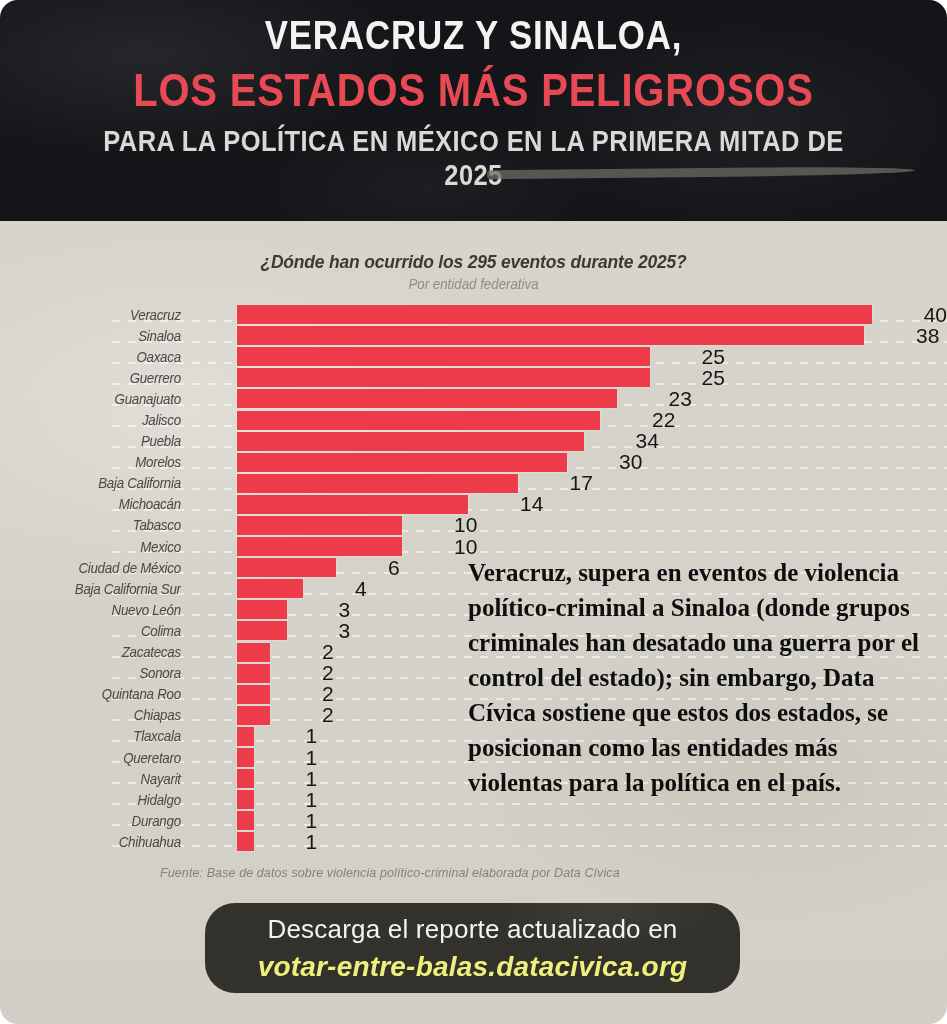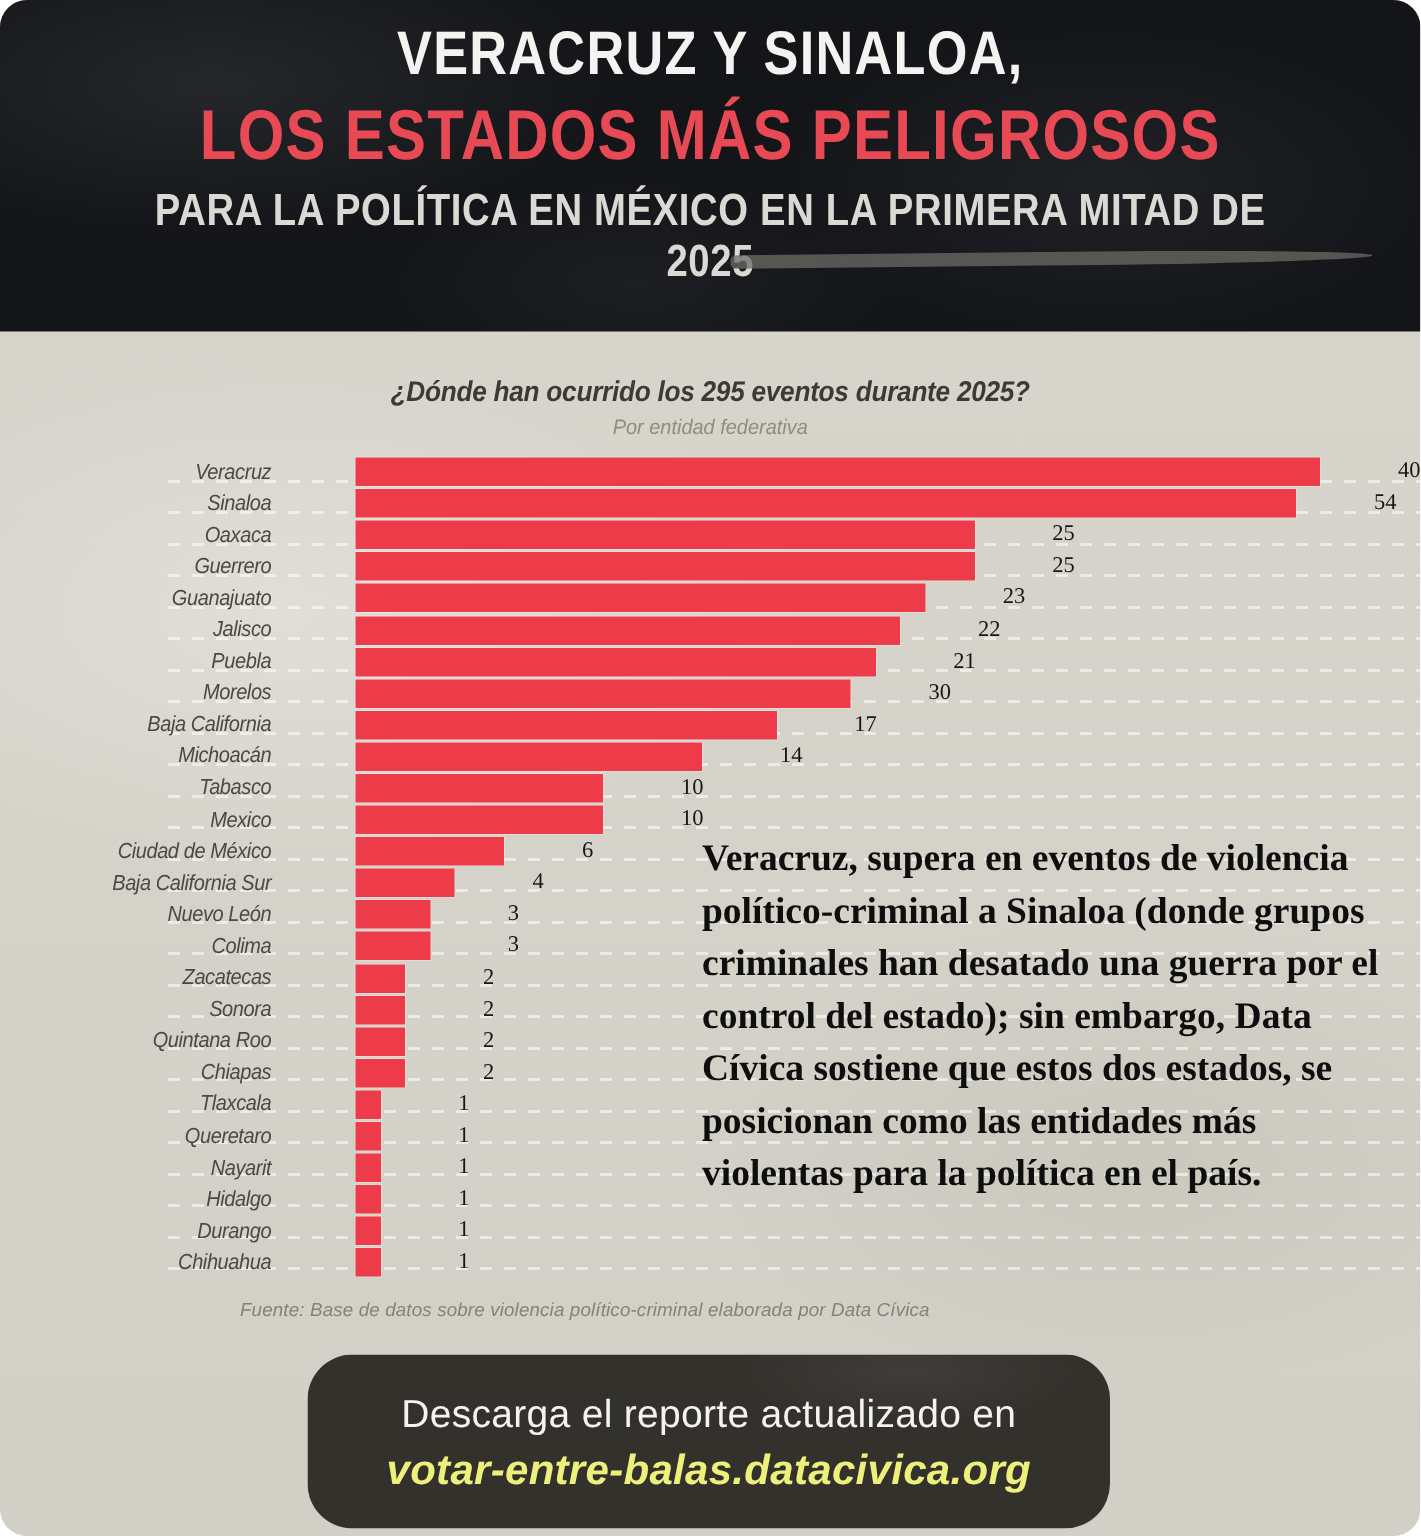--- a/index.html
+++ b/index.html
@@ -109,22 +109,22 @@
     transform-origin: right center;
     white-space: nowrap;
   }
   .bar {
     height: 19px;
     background: var(--bar-color, #ee3b4a);
     box-shadow: 0 0 0 0.5px rgba(255,255,255,0.35);
   }
   .val-label {
     margin-left: 5px;
-    font-family: Liberation Serif, serif;
-    font-size: 15px;
+    font-family: Liberation Sans, sans-serif;
+    font-size: 21px;
     color: #161616;
   }
 
   
   .annotation {
     position: absolute;
     left: 468px; top: 555px;
     width: 452px;
     font-family: "Liberation Serif", serif;
     font-weight: 700;
@@ -140,21 +140,21 @@
     font-style: italic;
     font-size: 12.5px;
     color: #85827a;
     letter-spacing: 0.1px;
   }
 
   
   .cta {
     position: absolute;
     left: 205px; top: 903px;
-    width: 535px; height: 116px;
+    width: 535px; height: 90px;
     background:
       radial-gradient(ellipse 200px 60px at 75% 10%, rgba(255,255,255,0.06), transparent 60%),
       #33312c;
     border-radius: 30px;
     display: flex;
     flex-direction: column;
     align-items: center;
     justify-content: center;
     gap: 6px;
     cursor: pointer;
@@ -193,21 +193,21 @@
 
   <div class="bar-rows">
       <div class="bar-row">
         <span class="cat-label">Veracruz</span>
         <div class="bar" style="width: 660px;"></div>
         <span class="val-label">40</span>
       </div>
       <div class="bar-row">
         <span class="cat-label">Sinaloa</span>
         <div class="bar" style="width: 627px;"></div>
-        <span class="val-label">54</span>
+        <span class="val-label">38</span>
       </div>
       <div class="bar-row">
         <span class="cat-label">Oaxaca</span>
         <div class="bar" style="width: 412.5px;"></div>
         <span class="val-label">25</span>
       </div>
       <div class="bar-row">
         <span class="cat-label">Guerrero</span>
         <div class="bar" style="width: 412.5px;"></div>
         <span class="val-label">25</span>
@@ -218,21 +218,21 @@
         <span class="val-label">23</span>
       </div>
       <div class="bar-row">
         <span class="cat-label">Jalisco</span>
         <div class="bar" style="width: 363px;"></div>
         <span class="val-label">22</span>
       </div>
       <div class="bar-row">
         <span class="cat-label">Puebla</span>
         <div class="bar" style="width: 346.5px;"></div>
-        <span class="val-label">21</span>
+        <span class="val-label">34</span>
       </div>
       <div class="bar-row">
         <span class="cat-label">Morelos</span>
         <div class="bar" style="width: 330px;"></div>
         <span class="val-label">30</span>
       </div>
       <div class="bar-row">
         <span class="cat-label">Baja California</span>
         <div class="bar" style="width: 280.5px;"></div>
         <span class="val-label">17</span>

